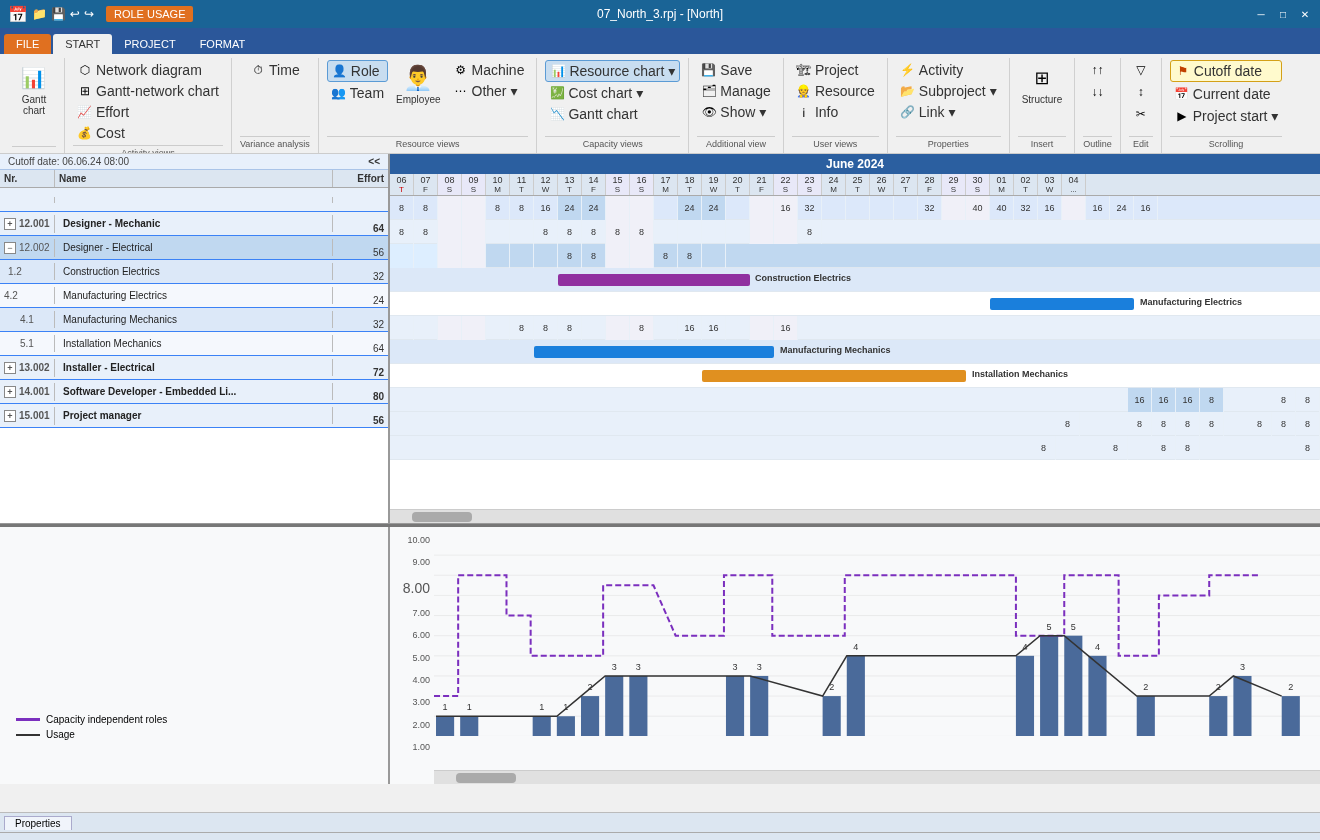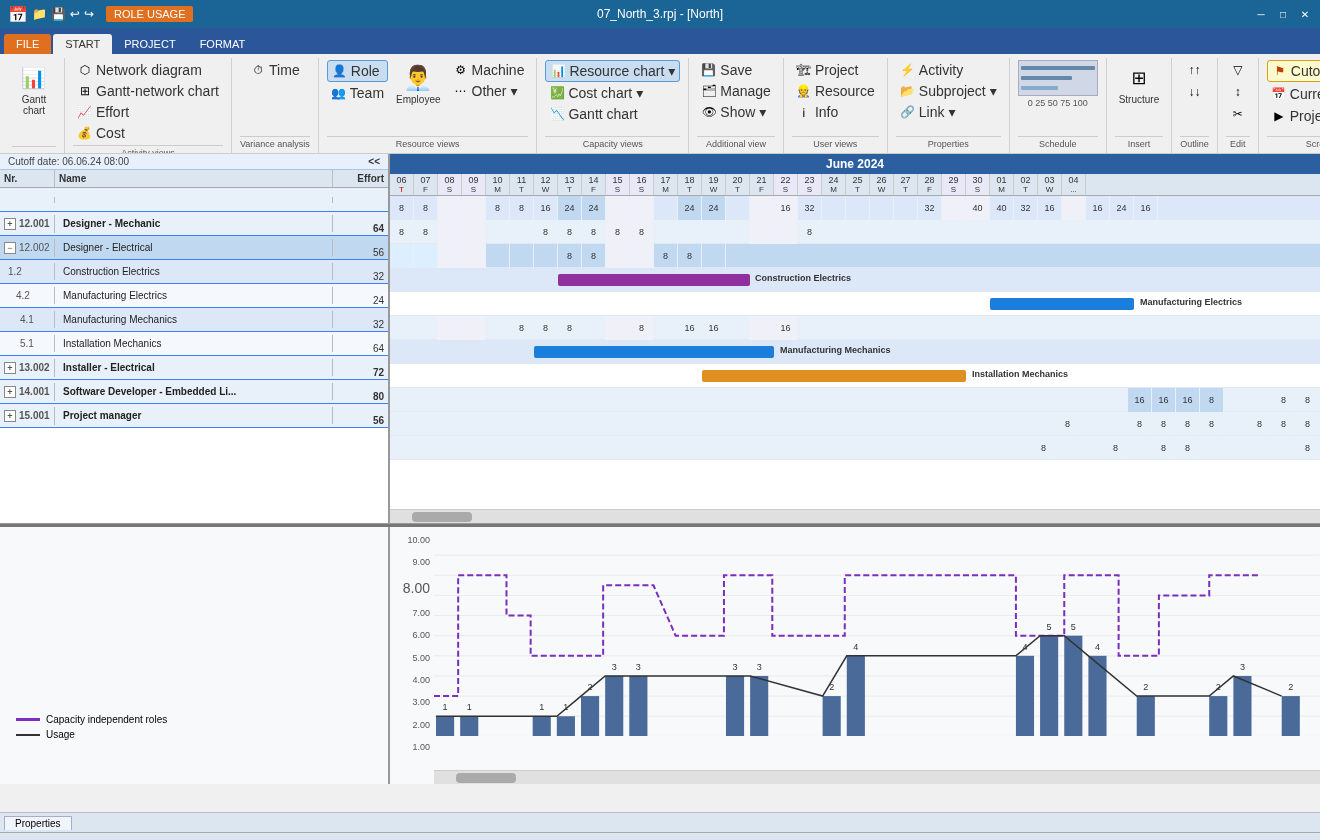--- a/index.html
+++ b/index.html
@@ -266,35 +266,20 @@
         </div>
         <div class="ribbon-btn-small">
           <div class="icon">🔗</div>
           <div class="label">Link ▾</div>
         </div>
       </div>
     </div>
     <div class="ribbon-group-label">Properties</div>
   </div>
 
-  <div class="ribbon-group">
-    <div class="ribbon-group-content">
-      <div style="display:flex;flex-direction:column;gap:2px;">
-        <div style="display:flex;background:#d0d8e8;border:1px solid #aab;height:36px;width:80px;">
-          <div style="flex:1;display:flex;flex-direction:column;justify-content:space-around;padding:2px;">
-            <div style="height:4px;background:#6688aa;border-radius:1px;"></div>
-            <div style="height:4px;background:#6688aa;border-radius:1px;width:70%;"></div>
-            <div style="height:4px;background:#88aacc;border-radius:1px;width:50%;"></div>
-          </div>
-        </div>
-        <div style="font-size:9px;text-align:center;color:#555;">0 25 50 75 100</div>
-      </div>
-    </div>
-    <div class="ribbon-group-label">Schedule</div>
-  </div>
 
   <div class="ribbon-group">
     <div class="ribbon-group-content">
       <div style="display:flex;flex-direction:column;gap:2px;">
         <div class="ribbon-btn-large">
           <div class="icon" style="font-size:18px;">⊞</div>
           <div class="label">Structure</div>
         </div>
       </div>
     </div>
@@ -385,21 +370,21 @@
           <div class="col-nr"><span class="expand-icon">−</span>12.002</div>
           <div class="col-name">Designer - Electrical</div>
           <div class="col-effort">56</div>
         </div>
         <div class="table-row" style="background:#dce8f8;">
           <div class="col-nr" style="padding-left:8px;">1.2</div>
           <div class="col-name">Construction Electrics</div>
           <div class="col-effort">32</div>
         </div>
         <div class="table-row">
-          <div class="col-nr" style="padding-left:16px;">4.2</div>
+          <div class="col-nr" style="padding-left:4px;">4.2</div>
           <div class="col-name">Manufacturing Electrics</div>
           <div class="col-effort">24</div>
         </div>
         <div class="table-row" style="background:#dce8f8;">
           <div class="col-nr" style="padding-left:20px;">4.1</div>
           <div class="col-name">Manufacturing Mechanics</div>
           <div class="col-effort">32</div>
         </div>
         <div class="table-row">
           <div class="col-nr" style="padding-left:20px;">5.1</div>

